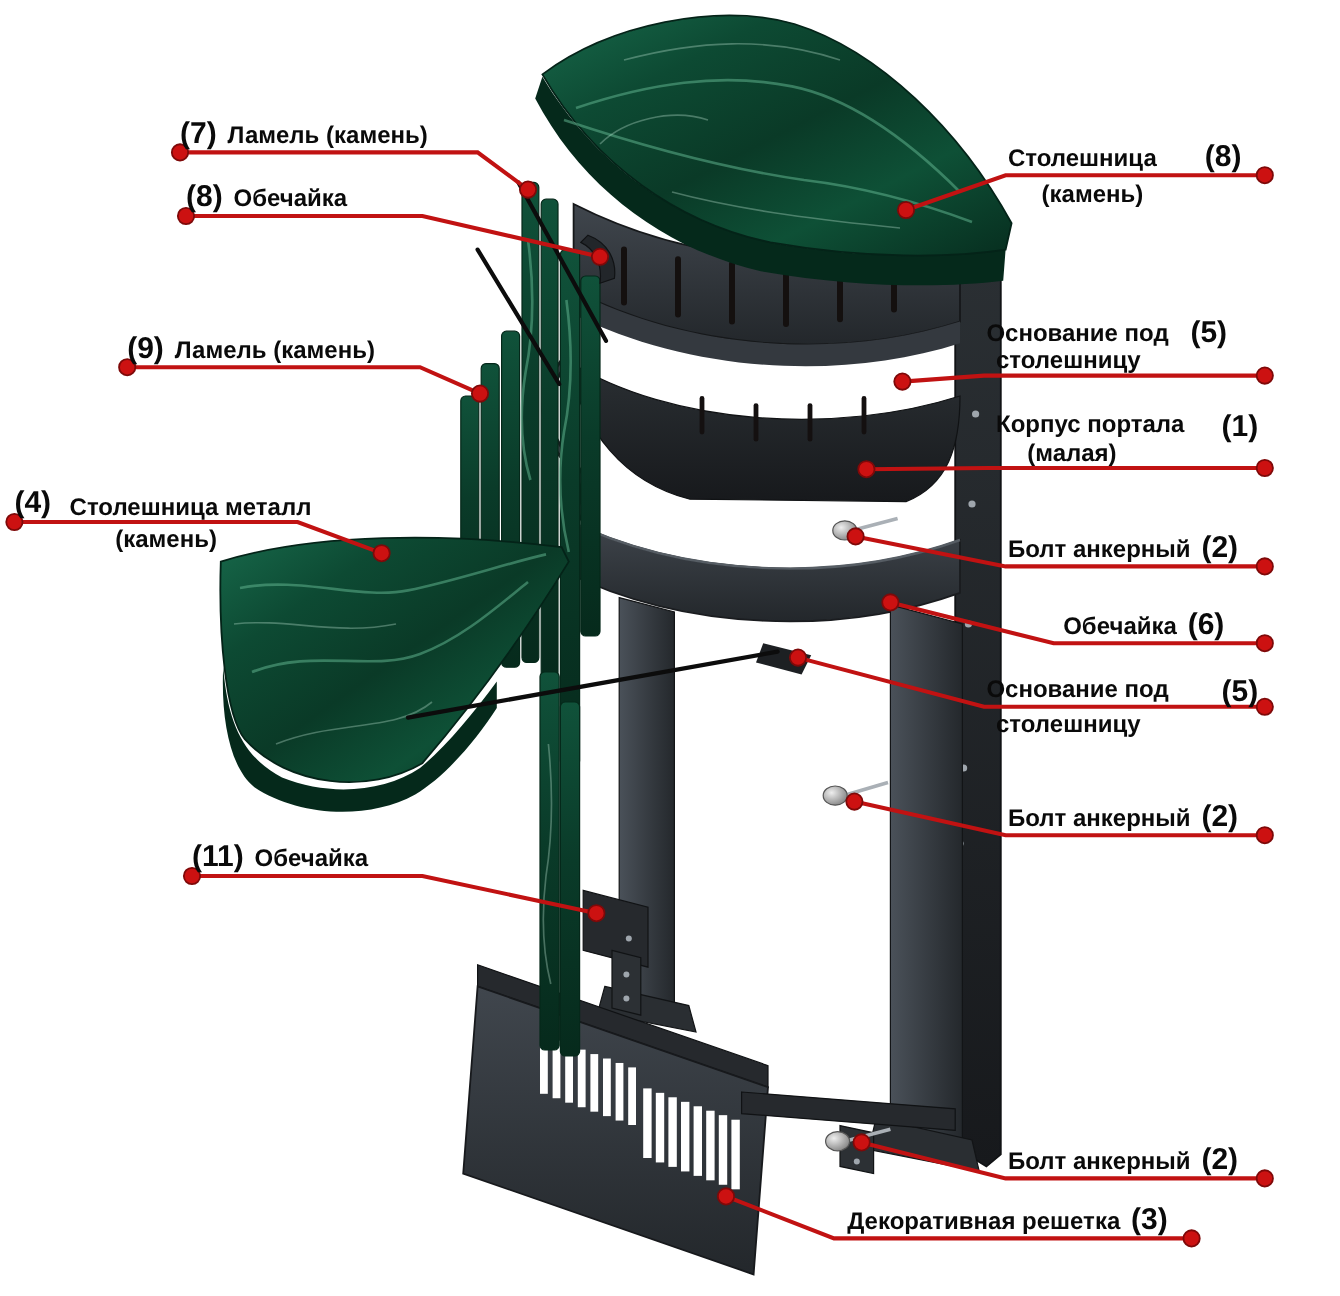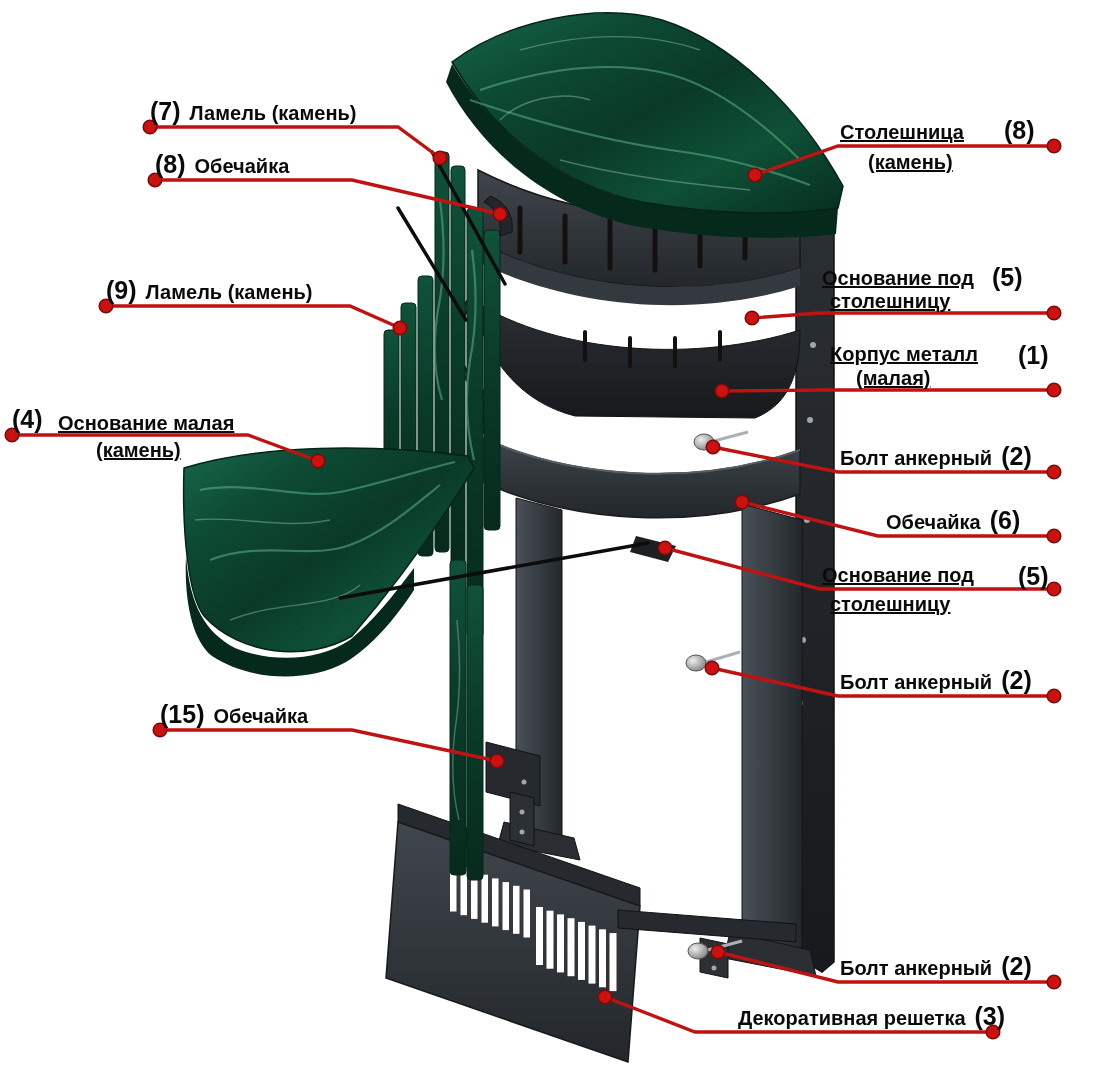--- a/index.html
+++ b/index.html
@@ -3,21 +3,21 @@
 <meta charset="utf-8">
 <style>
   html,body{margin:0;padding:0;background:#ffffff;}
   .stage{position:relative;width:1117px;height:1080px;margin:0 auto;background:#ffffff;overflow:hidden;
          font-family:"Liberation Sans","DejaVu Sans",sans-serif;}
   svg.art{position:absolute;left:0;top:0;}
   .abs{position:absolute;}
   .lbl{position:absolute;display:flex;gap:9px;align-items:baseline;line-height:26px;white-space:nowrap;}
   .txt{font-size:20px;font-weight:700;color:#0a0a0a;}
   .num{font-size:25px;font-weight:700;color:#0a0a0a;}
-  span.txt.abs{line-height:24px;white-space:nowrap;text-decoration:underline;}
+  span.txt.abs{line-height:24px;white-space:nowrap;}
   span.num.abs{line-height:26px;white-space:nowrap;}
   .vein{stroke:#5fb08d;stroke-opacity:.55;fill:none;stroke-width:2.2;}
   .vein2{stroke:#bfe6d4;stroke-opacity:.35;fill:none;stroke-width:1.4;}
   .leader{stroke:#c11212;stroke-width:3.4;fill:none;}
   .dot{fill:#cc1111;stroke:#7e0909;stroke-width:1.5;}
   .slot{stroke:#14100f;stroke-width:5;stroke-linecap:round;}
   .slot2{stroke:#141010;stroke-width:4;stroke-linecap:round;}
   .rod{stroke:#0c0c0c;stroke-width:3.5;stroke-linecap:round;}
   .slit{fill:#ffffff;}
   .hole{fill:#9fa6ad;}
@@ -239,43 +239,43 @@
   <span class="txt">Обечайка</span>
 </div>
 
 <div class="lbl" style="left:106px;top:277px">
   <span class="num">(9)</span>
   <span class="txt">Ламель (камень)</span>
 </div>
 
 <div>
   <span class="num abs" style="left:12px;top:406px">(4)</span>
-  <span class="txt abs" style="left:58px;top:411px">Основание малая</span>
+  <span class="txt abs" style="left:58px;top:411px">Столешница металл</span>
   <span class="txt abs" style="left:96px;top:438px">(камень)</span>
 </div>
 
 <div class="lbl" style="left:160px;top:701px">
-  <span class="num">(15)</span>
+  <span class="num">(11)</span>
   <span class="txt">Обечайка</span>
 </div>
 
 <div>
   <span class="txt abs" style="left:840px;top:120px">Столешница</span>
   <span class="num abs" style="left:1004px;top:117px">(8)</span>
   <span class="txt abs" style="left:868px;top:150px">(камень)</span>
 </div>
 
 <div>
   <span class="txt abs" style="left:822px;top:266px">Основание под</span>
   <span class="txt abs" style="left:830px;top:289px">столешницу</span>
   <span class="num abs" style="left:992px;top:264px">(5)</span>
 </div>
 
 <div>
-  <span class="txt abs" style="left:830px;top:342px">Корпус металл</span>
+  <span class="txt abs" style="left:830px;top:342px">Корпус портала</span>
   <span class="txt abs" style="left:856px;top:366px">(малая)</span>
   <span class="num abs" style="left:1018px;top:342px">(1)</span>
 </div>
 
 <div class="lbl" style="left:840px;top:443px">
   <span class="txt">Болт анкерный</span>
   <span class="num">(2)</span>
 </div>
 
 <div class="lbl" style="left:886px;top:507px">
@@ -292,18 +292,18 @@
 <div class="lbl" style="left:840px;top:667px">
   <span class="txt">Болт анкерный</span>
   <span class="num">(2)</span>
 </div>
 
 <div class="lbl" style="left:840px;top:953px">
   <span class="txt">Болт анкерный</span>
   <span class="num">(2)</span>
 </div>
 
-<div class="lbl" style="left:738px;top:1003px">
+<div class="lbl" style="left:706px;top:1003px">
   <span class="txt">Декоративная решетка</span>
   <span class="num">(3)</span>
 </div>
 
 </div>
 
 </body></html>

